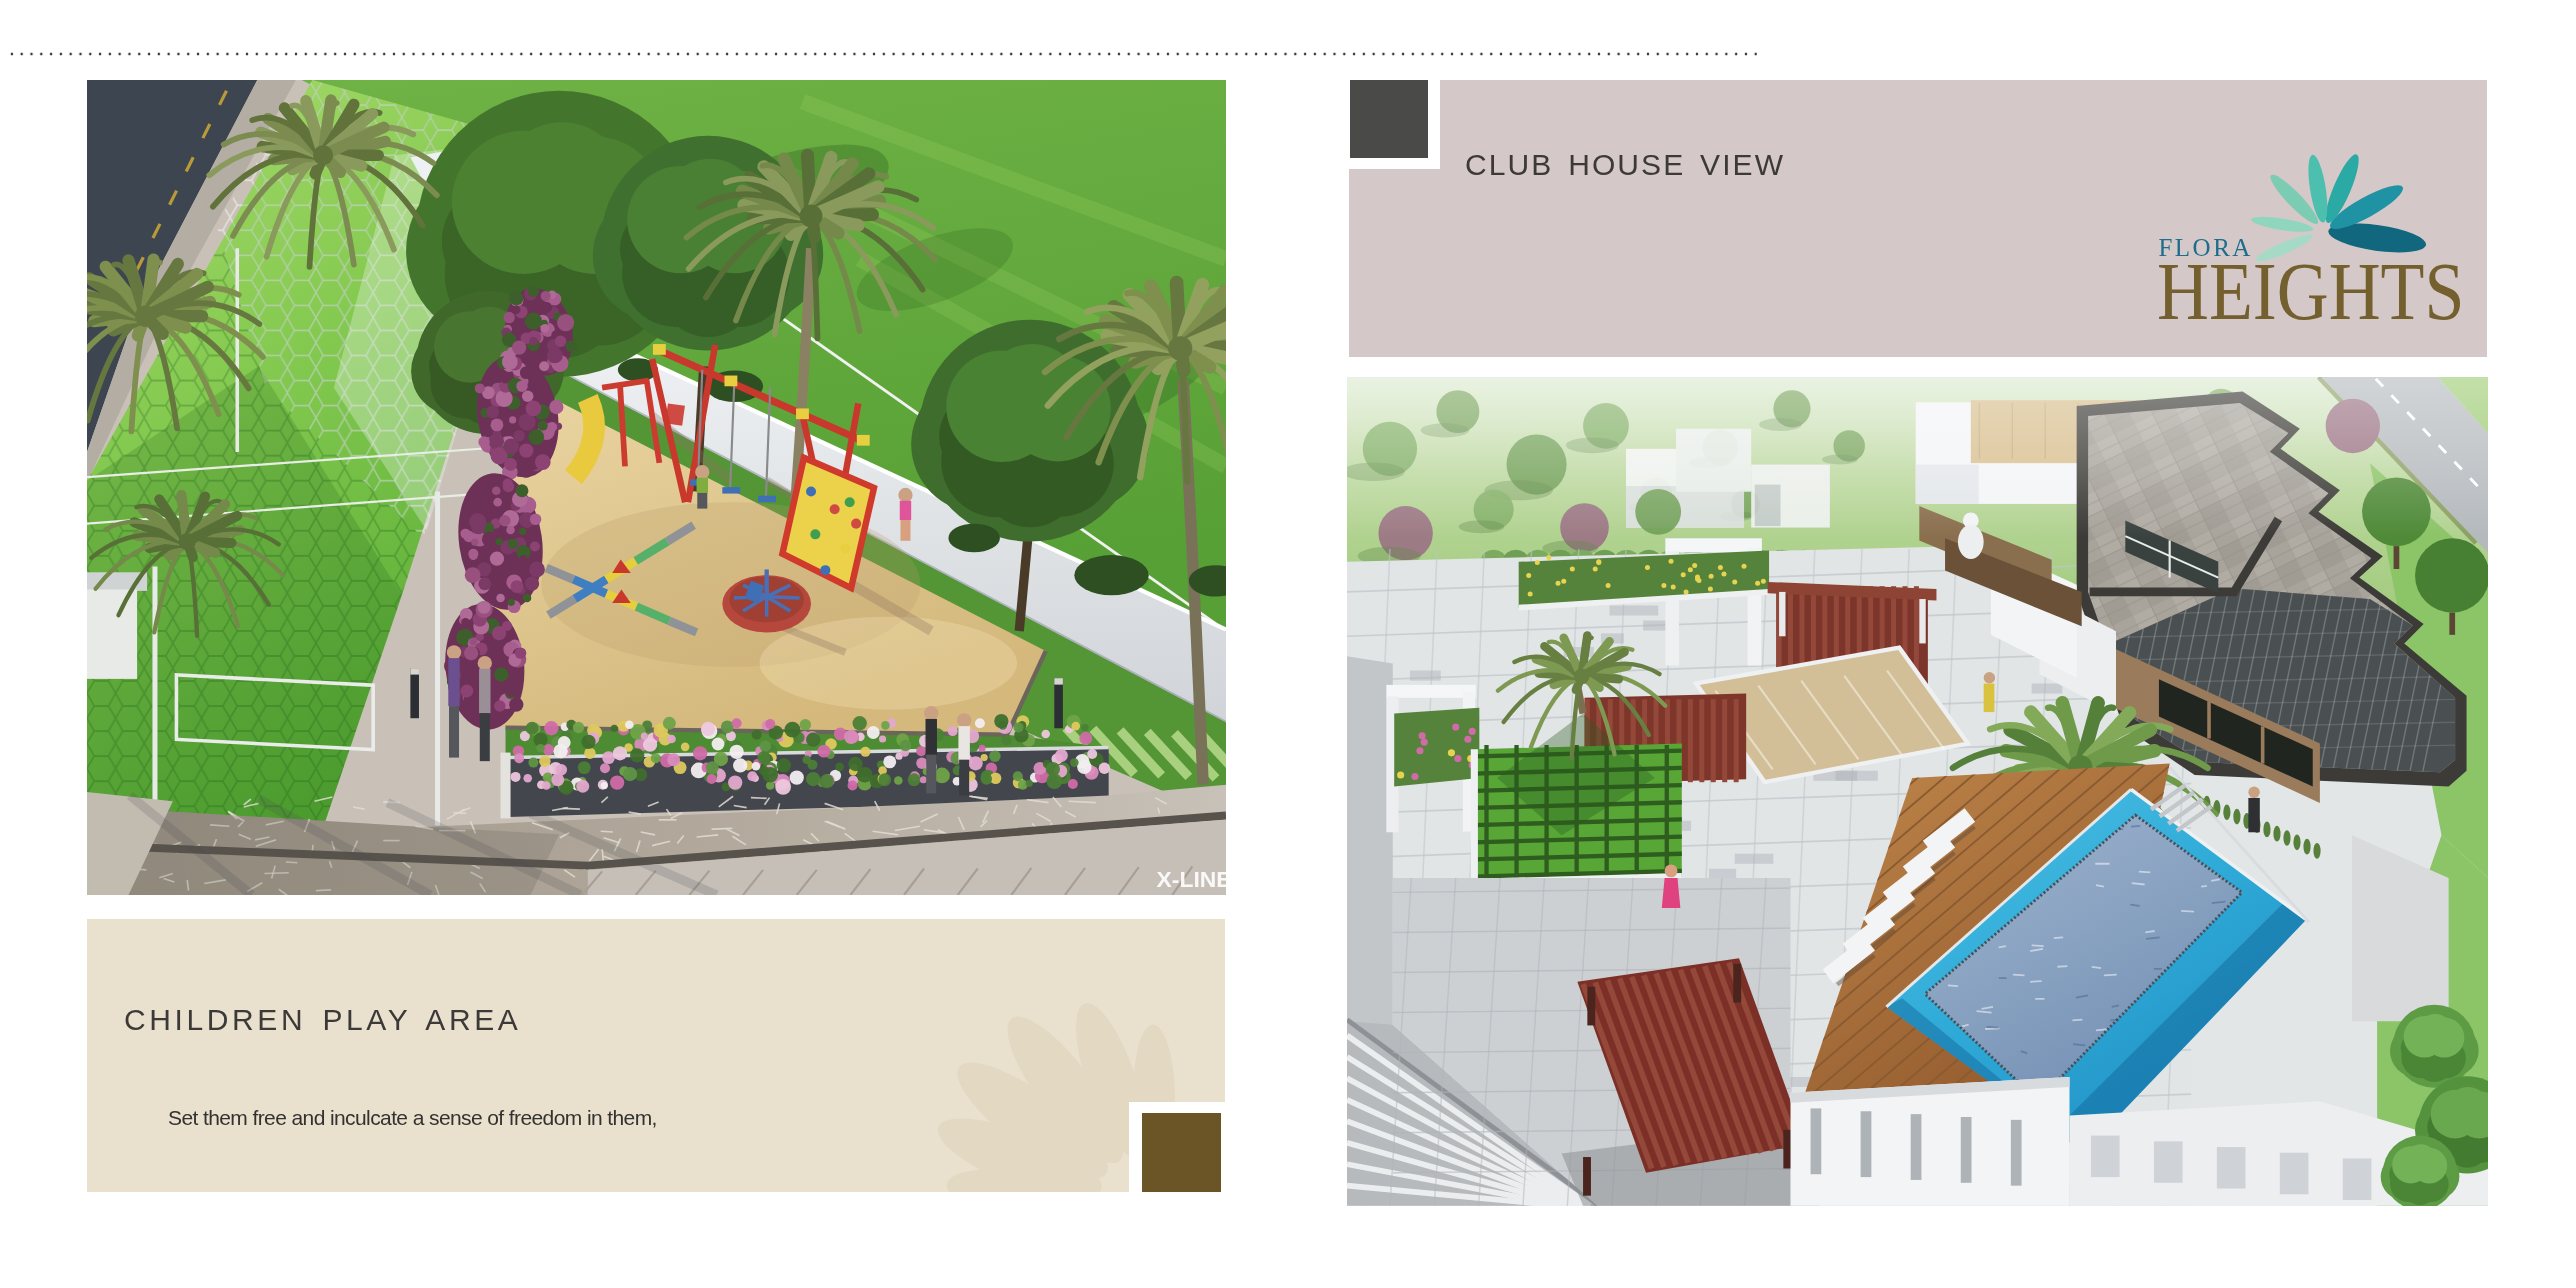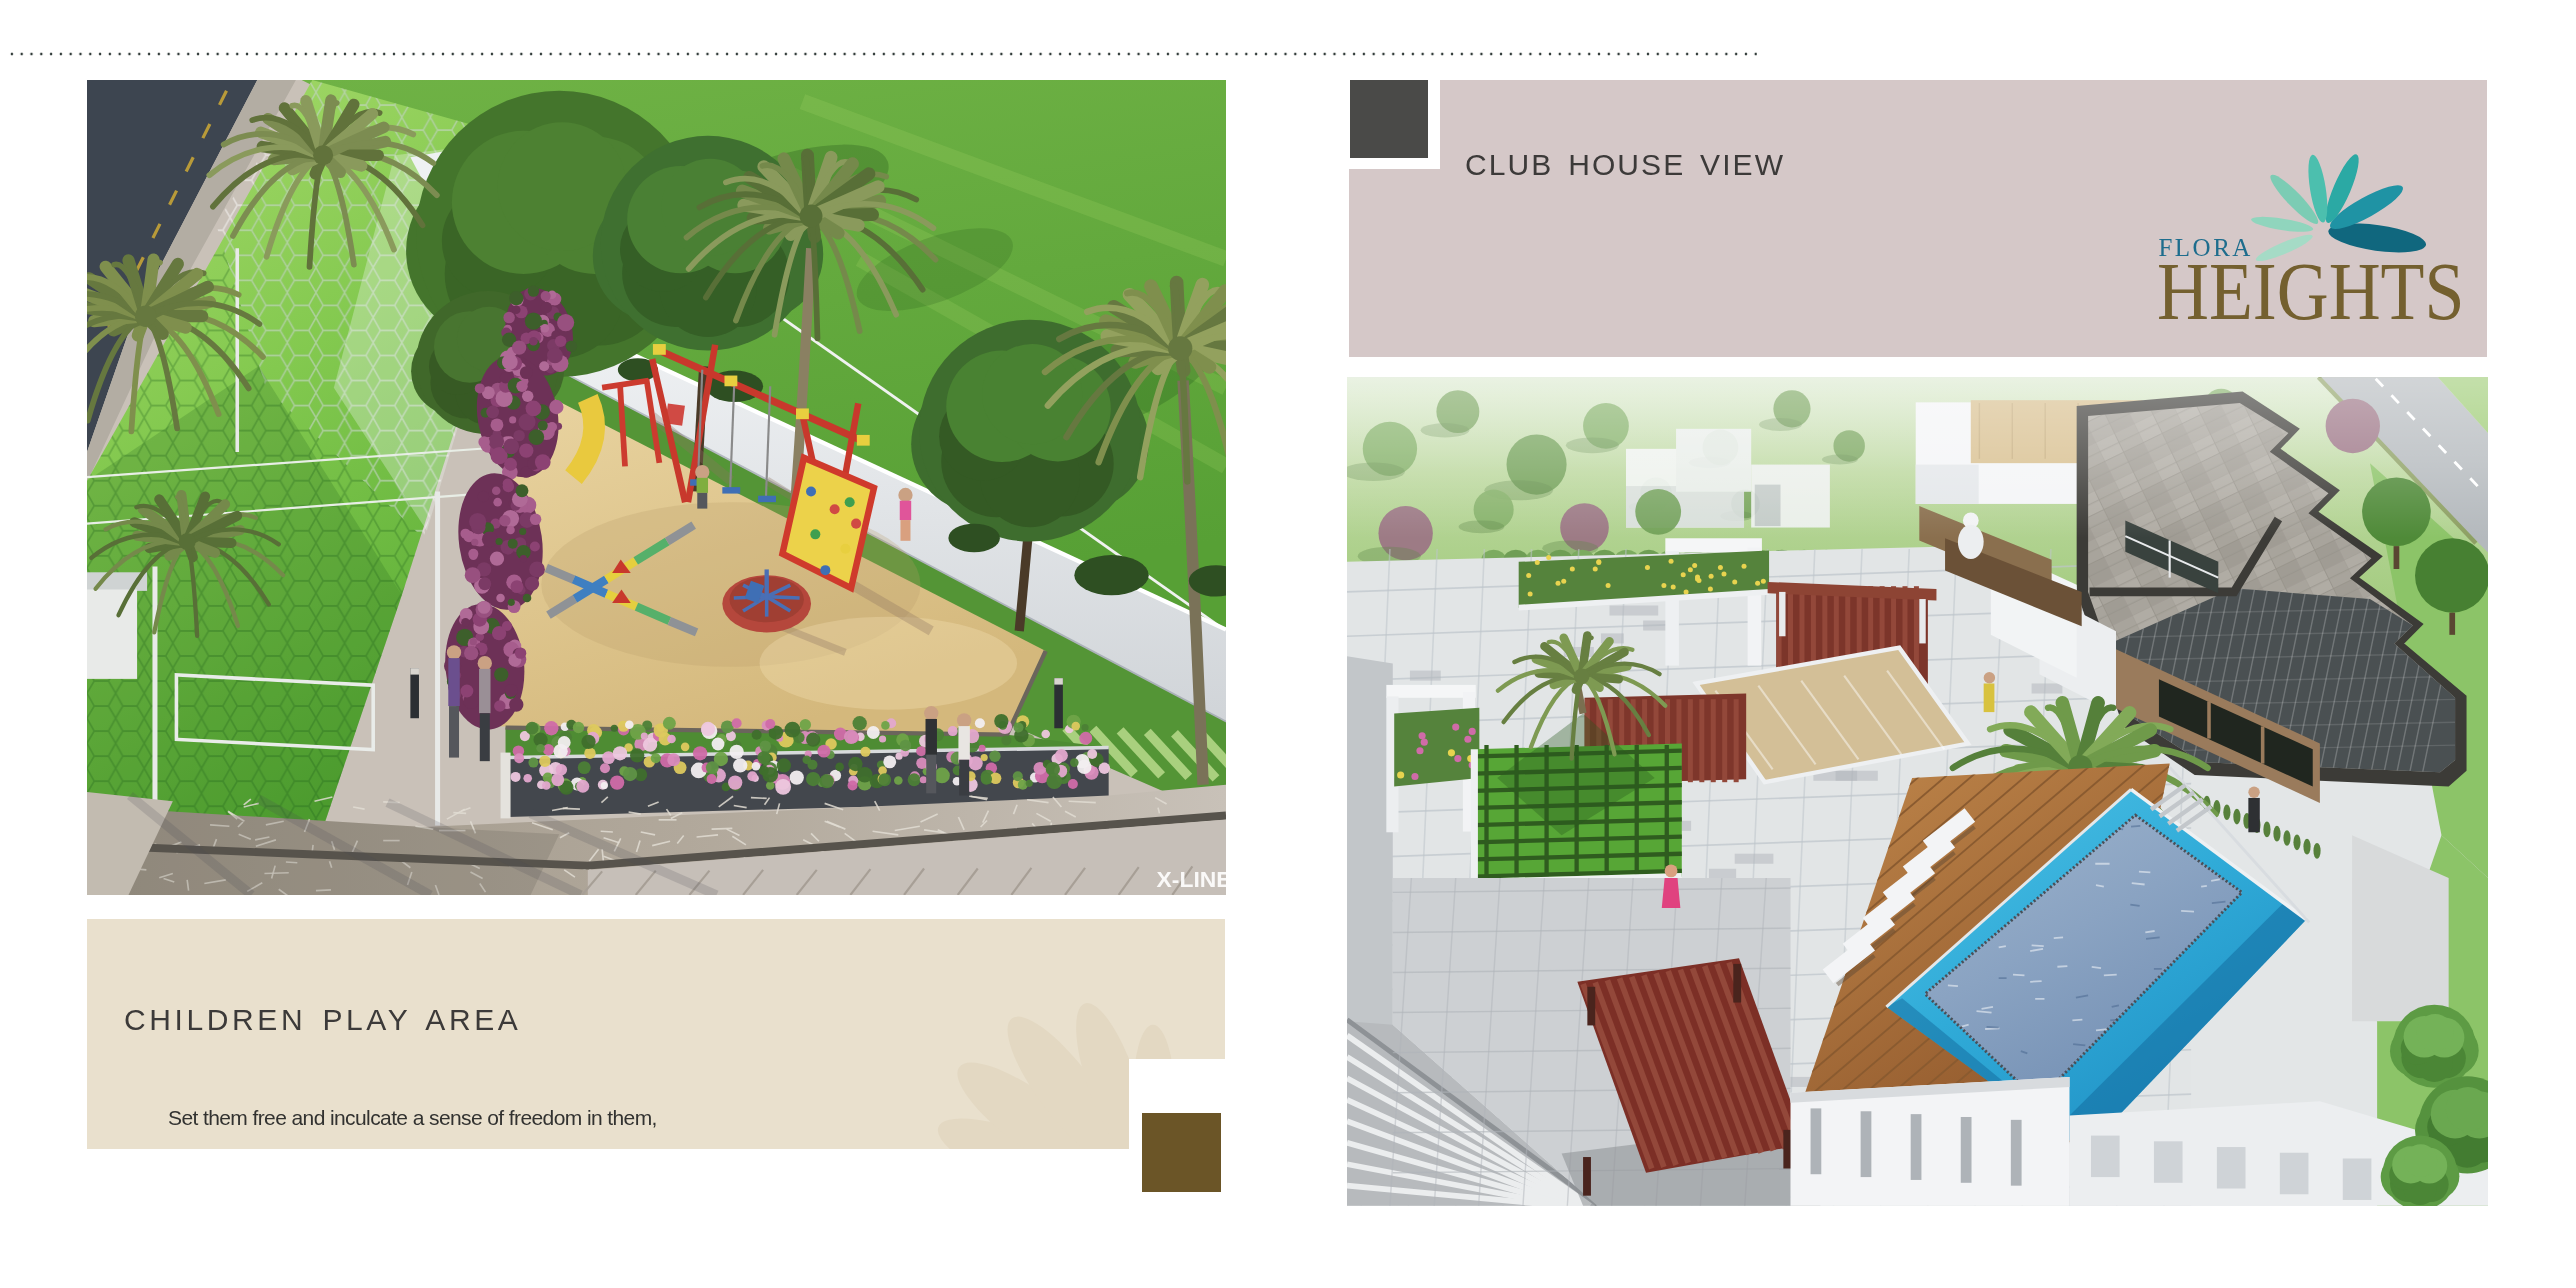--- a/index.html
+++ b/index.html
@@ -1,21 +1,21 @@
 <!DOCTYPE html>
 <html style="font-size:11.4px"><head><meta charset="utf-8">
 <style>
 html,body{margin:0;padding:0;background:#ffffff;}
 .page{position:relative;width:2576px;height:1288px;overflow:hidden;background:#ffffff;font-family:"Liberation Sans",sans-serif;}
 .dots{position:absolute;left:7.2px;top:51px;width:1750px;height:5.7px;
   background-image:radial-gradient(circle,#333d3b 1.2px,rgba(0,0,0,0) 1.6px);
   background-size:9.8px 5.7px;background-position:0 50%;background-repeat:repeat-x;}
 .photoL{position:absolute;left:87px;top:80px;width:1139px;height:721px;}
 .photoR{position:absolute;left:1347px;top:377px;width:1141px;height:829px;}
-.beige{position:absolute;left:87px;top:919px;width:1138px;height:230px;background:#e9e0cd;overflow:hidden;}
+.beige{position:absolute;left:87px;top:919px;width:1138px;height:273px;background:#e9e0cd;overflow:hidden;}
 .beige .notch{position:absolute;right:0;bottom:0;width:96px;height:90px;background:#ffffff;}
 .brownsq{position:absolute;left:1142px;top:1113px;width:79px;height:79px;background:#6b5527;}
 .mauve{position:absolute;left:1349px;top:80px;width:1138px;height:277px;background:#d5c8c8;}
 .mauve .notch{position:absolute;left:0;top:0;width:91px;height:89px;background:#ffffff;}
 .darksq{position:absolute;left:1350px;top:80px;width:78px;height:78px;background:#4a4a48;}
 h1{margin:0;font-weight:normal;color:#3c3a39;font-size:30px;}
 .body{color:#323230;font-size:21px;letter-spacing:-0.6px;}
 .body div{position:absolute;left:0;white-space:nowrap;}
 </style></head>
 <body>

